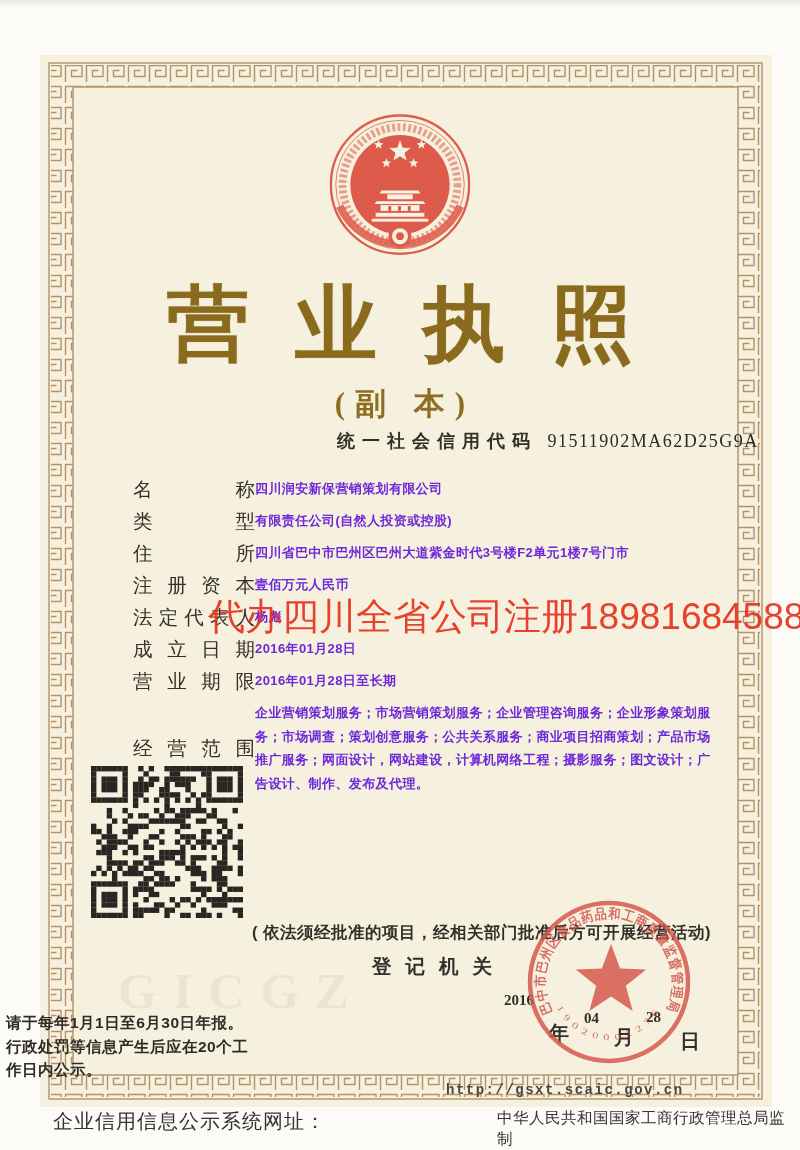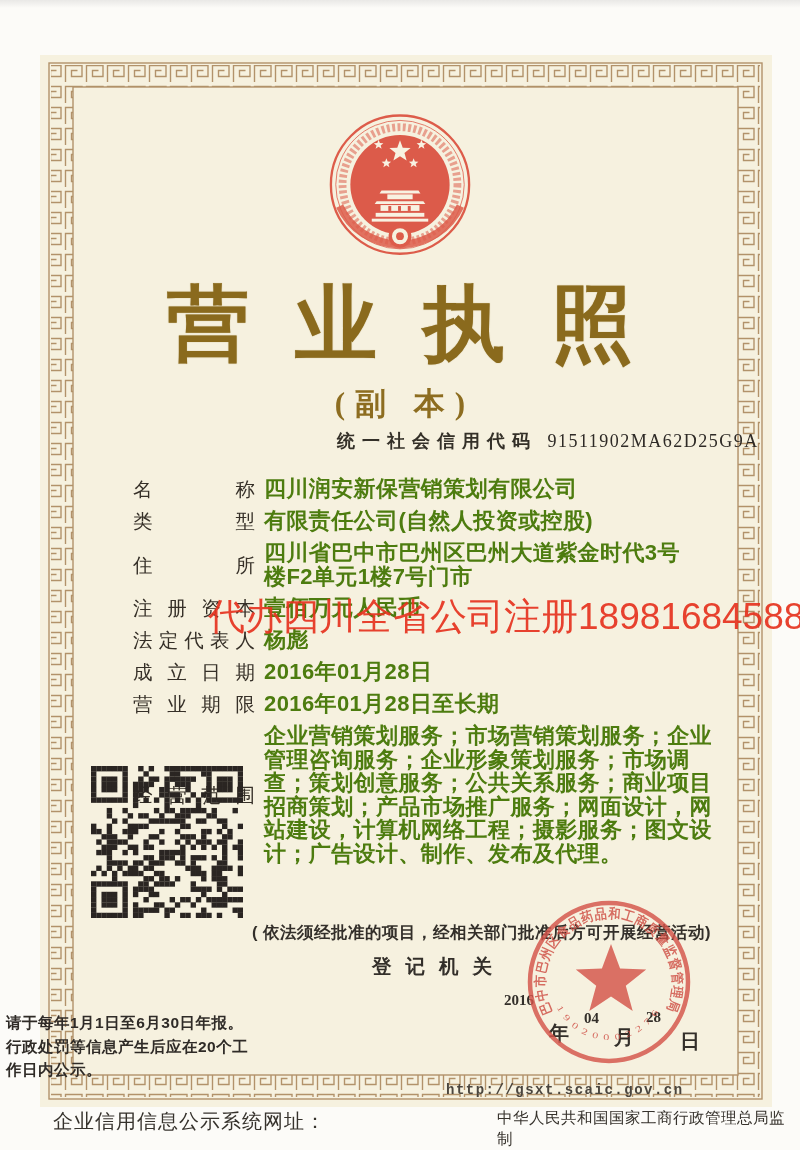--- a/index.html
+++ b/index.html
@@ -42,22 +42,22 @@
     font-family:"Liberation Serif", serif; margin-left:6px; }
 
   
   .fields { position:absolute; left:133px; top:477px; width:600px; z-index:3; }
   .frow { display:flex; align-items:center; margin-bottom:8px; }
   .flabel {
     flex:0 0 122px; font-size:19.5px; color:#363028; line-height:24px;
     text-align:justify; text-align-last:justify;
   }
   .fvalue {
-    margin-left:9px; width:455px; font-size:22px; font-weight:bold;
-    color:#4d7c0f; line-height:23.5px; letter-spacing:0.4px;
+    width:455px; font-size:13px; font-weight:bold;
+    color:#6d28d9; line-height:23.5px; letter-spacing:0.4px;
   }
   .frow:nth-child(3) .fvalue { width:432px; }  
   .frow:nth-child(8) .fvalue { width:464px; }  
 
   
   .red-watermark {
     position:absolute; left:208px; top:592px; z-index:6; white-space:nowrap;
     font-size:37px; color:#e6331f; font-weight:500; letter-spacing:0px;
     opacity:.92;
   }
@@ -198,20 +198,21 @@
       <div class="frow">
         <span class="flabel">营业期限</span>
         <span class="fvalue">2016年01月28日至长期</span>
       </div>
       <div class="frow">
         <span class="flabel">经营范围</span>
         <span class="fvalue">企业营销策划服务；市场营销策划服务；企业管理咨询服务；企业形象策划服务；市场调查；策划创意服务；公共关系服务；商业项目招商策划；产品市场推广服务；网面设计，网站建设，计算机网络工程；摄影服务；图文设计；广告设计、制作、发布及代理。</span>
       </div>
     </div>
 
+  <div class="ghost">GICGZ</div>
 
   <div class="red-watermark">代办四川全省公司注册18981684588</div>
 
   <svg class="qr" id="qr" width="152" height="152" viewBox="0 0 152 152">
       <rect x="0.00" y="0.00" width="5.39" height="5.39" fill="#2a2522"></rect>
       <rect x="5.24" y="0.00" width="5.39" height="5.39" fill="#2a2522"></rect>
       <rect x="10.48" y="0.00" width="5.39" height="5.39" fill="#2a2522"></rect>
       <rect x="15.72" y="0.00" width="5.39" height="5.39" fill="#2a2522"></rect>
       <rect x="20.97" y="0.00" width="5.39" height="5.39" fill="#2a2522"></rect>
       <rect x="26.21" y="0.00" width="5.39" height="5.39" fill="#2a2522"></rect>

